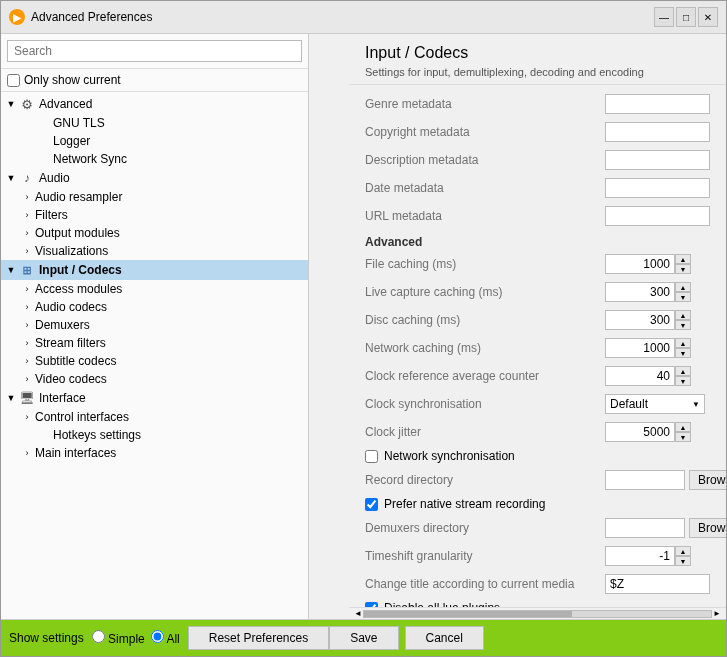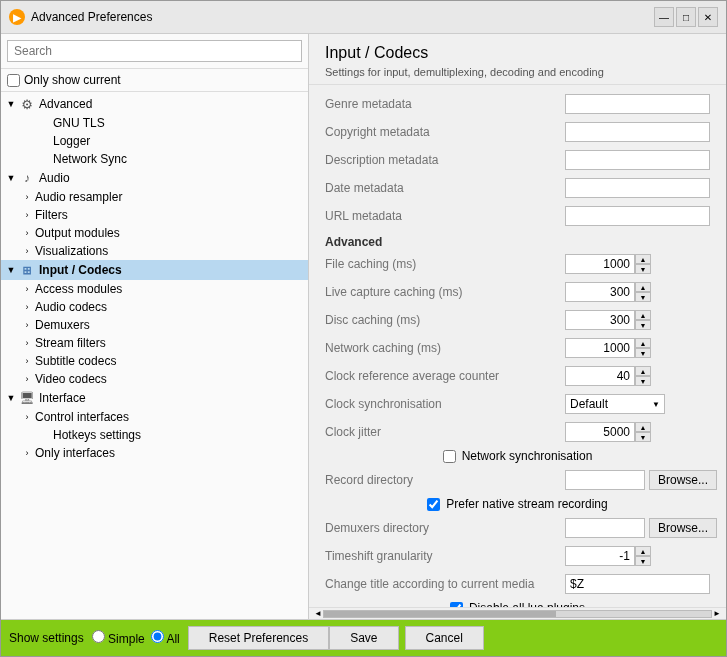--- a/index.html
+++ b/index.html
@@ -4,21 +4,21 @@
   <style>
     * { box-sizing: border-box; margin: 0; padding: 0; font-family: 'Segoe UI', Arial, sans-serif; font-size: 12px; }
     body { background: #f0f0f0; display: flex; justify-content: center; align-items: center; min-height: 100vh; }
     .window { width: 727px; height: 657px; background: #f0f0f0; border: 1px solid #999; display: flex; flex-direction: column; box-shadow: 2px 2px 8px rgba(0,0,0,0.3); }
     .titlebar { background: #e8e8e8; padding: 6px 8px; display: flex; align-items: center; justify-content: space-between; border-bottom: 1px solid #ccc; }
     .titlebar-left { display: flex; align-items: center; gap: 6px; }
     .titlebar-icon { width: 16px; height: 16px; background: #f90; border-radius: 50%; display: flex; align-items: center; justify-content: center; color: white; font-weight: bold; font-size: 10px; }
     .titlebar-title { font-size: 12px; }
     .titlebar-controls { display: flex; gap: 2px; }
     .titlebar-btn { width: 20px; height: 20px; background: #e0e0e0; border: 1px solid #bbb; cursor: pointer; display: flex; align-items: center; justify-content: center; font-size: 10px; }
-    .main-content { display: flex; flex: 1; overflow: hidden; }
+    .main-content { display: flex; flex: 1; overflow: hidden; gap: 40px; }
     .left-panel { width: 308px; display: flex; flex-direction: column; border-right: 1px solid #ccc; background: #fafafa; }
     .search-box { padding: 6px; border-bottom: 1px solid #ddd; }
     .search-input { width: 100%; padding: 3px 6px; border: 1px solid #bbb; background: white; font-size: 12px; }
     .only-show-current { padding: 4px 6px; display: flex; align-items: center; gap: 4px; border-bottom: 1px solid #ddd; }
     .tree-container { flex: 1; overflow-y: auto; padding: 2px 0; }
     .tree-item { display: flex; align-items: center; padding: 2px 4px; cursor: pointer; }
     .tree-item.active { background: #b8d8f0; font-weight: bold; }
     .tree-indent-1 { padding-left: 4px; }
     .tree-indent-2 { padding-left: 20px; }
     .tree-indent-3 { padding-left: 52px; }
@@ -38,21 +38,21 @@
     .setting-row { display: flex; align-items: center; margin-bottom: 6px; min-height: 22px; }
     .setting-label { flex: 0 0 240px; font-size: 12px; color: #737373; }
     .setting-control { flex: 1; display: flex; align-items: center; }
     .text-input { width: 100%; border: 1px solid #bbb; background: white; padding: 2px 4px; font-size: 12px; height: 20px; }
     .spin-input { width: 70px; border: 1px solid #bbb; background: white; padding: 2px 4px; font-size: 12px; height: 20px; text-align: right; }
     .spin-wrapper { display: flex; align-items: center; }
     .spin-arrows { display: flex; flex-direction: column; }
     .spin-arrow { width: 16px; height: 10px; background: #e8e8e8; border: 1px solid #bbb; cursor: pointer; display: flex; align-items: center; justify-content: center; font-size: 7px; }
     .dropdown { border: 1px solid #bbb; background: white; padding: 2px 4px; font-size: 12px; height: 20px; display: flex; align-items: center; justify-content: space-between; cursor: pointer; min-width: 80px; }
     .dropdown-arrow { font-size: 8px; margin-left: 4px; }
-    .checkbox-row { display: flex; align-items: center; margin-bottom: 6px; justify-content: center; }
+    .checkbox-row { display: flex; align-items: center; margin-bottom: 6px; }
     .checkbox-row input[type="checkbox"] { margin-right: 6px; }
     .browse-btn { padding: 2px 8px; background: #e8e8e8; border: 1px solid #bbb; cursor: pointer; font-size: 12px; margin-left: 4px; white-space: nowrap; }
     .record-dir-input { width: 80px; border: 1px solid #bbb; background: white; padding: 2px 4px; font-size: 12px; height: 20px; }
     .bottom-bar { padding: 6px 8px; border-top: 1px solid #ccc; display: flex; align-items: center; justify-content: flex-start; background: #84cc16; }
     .show-settings { display: flex; align-items: center; gap: 8px; font-size: 12px; }
     .radio-group { display: flex; align-items: center; gap: 6px; }
     .bottom-right { display: flex; gap: 6px; align-items: center; }
     .btn-primary { padding: 4px 20px; background: #e8e8e8; border: 1px solid #bbb; cursor: pointer; font-size: 12px; }
     .btn-save { background: #e8e8e8; }
     .horizontal-scrollbar { height: 12px; background: #f0f0f0; border-top: 1px solid #ddd; display: flex; align-items: center; padding: 2px 4px; }
@@ -163,21 +163,21 @@
         </div>
         <div class="tree-item tree-indent-2">
           <span class="expand-arrow">›</span>
           <span class="tree-label">Control interfaces</span>
         </div>
         <div class="tree-item tree-indent-3">
           <span class="tree-label">Hotkeys settings</span>
         </div>
         <div class="tree-item tree-indent-2">
           <span class="expand-arrow">›</span>
-          <span class="tree-label">Only interfaces</span>
+          <span class="tree-label">Main interfaces</span>
         </div>
       </div>
     </div>
 
     <div class="right-panel">
       <div class="right-header">
         <div class="right-title">Input / Codecs</div>
         <div class="right-subtitle">Settings for input, demultiplexing, decoding and encoding</div>
       </div>
 

